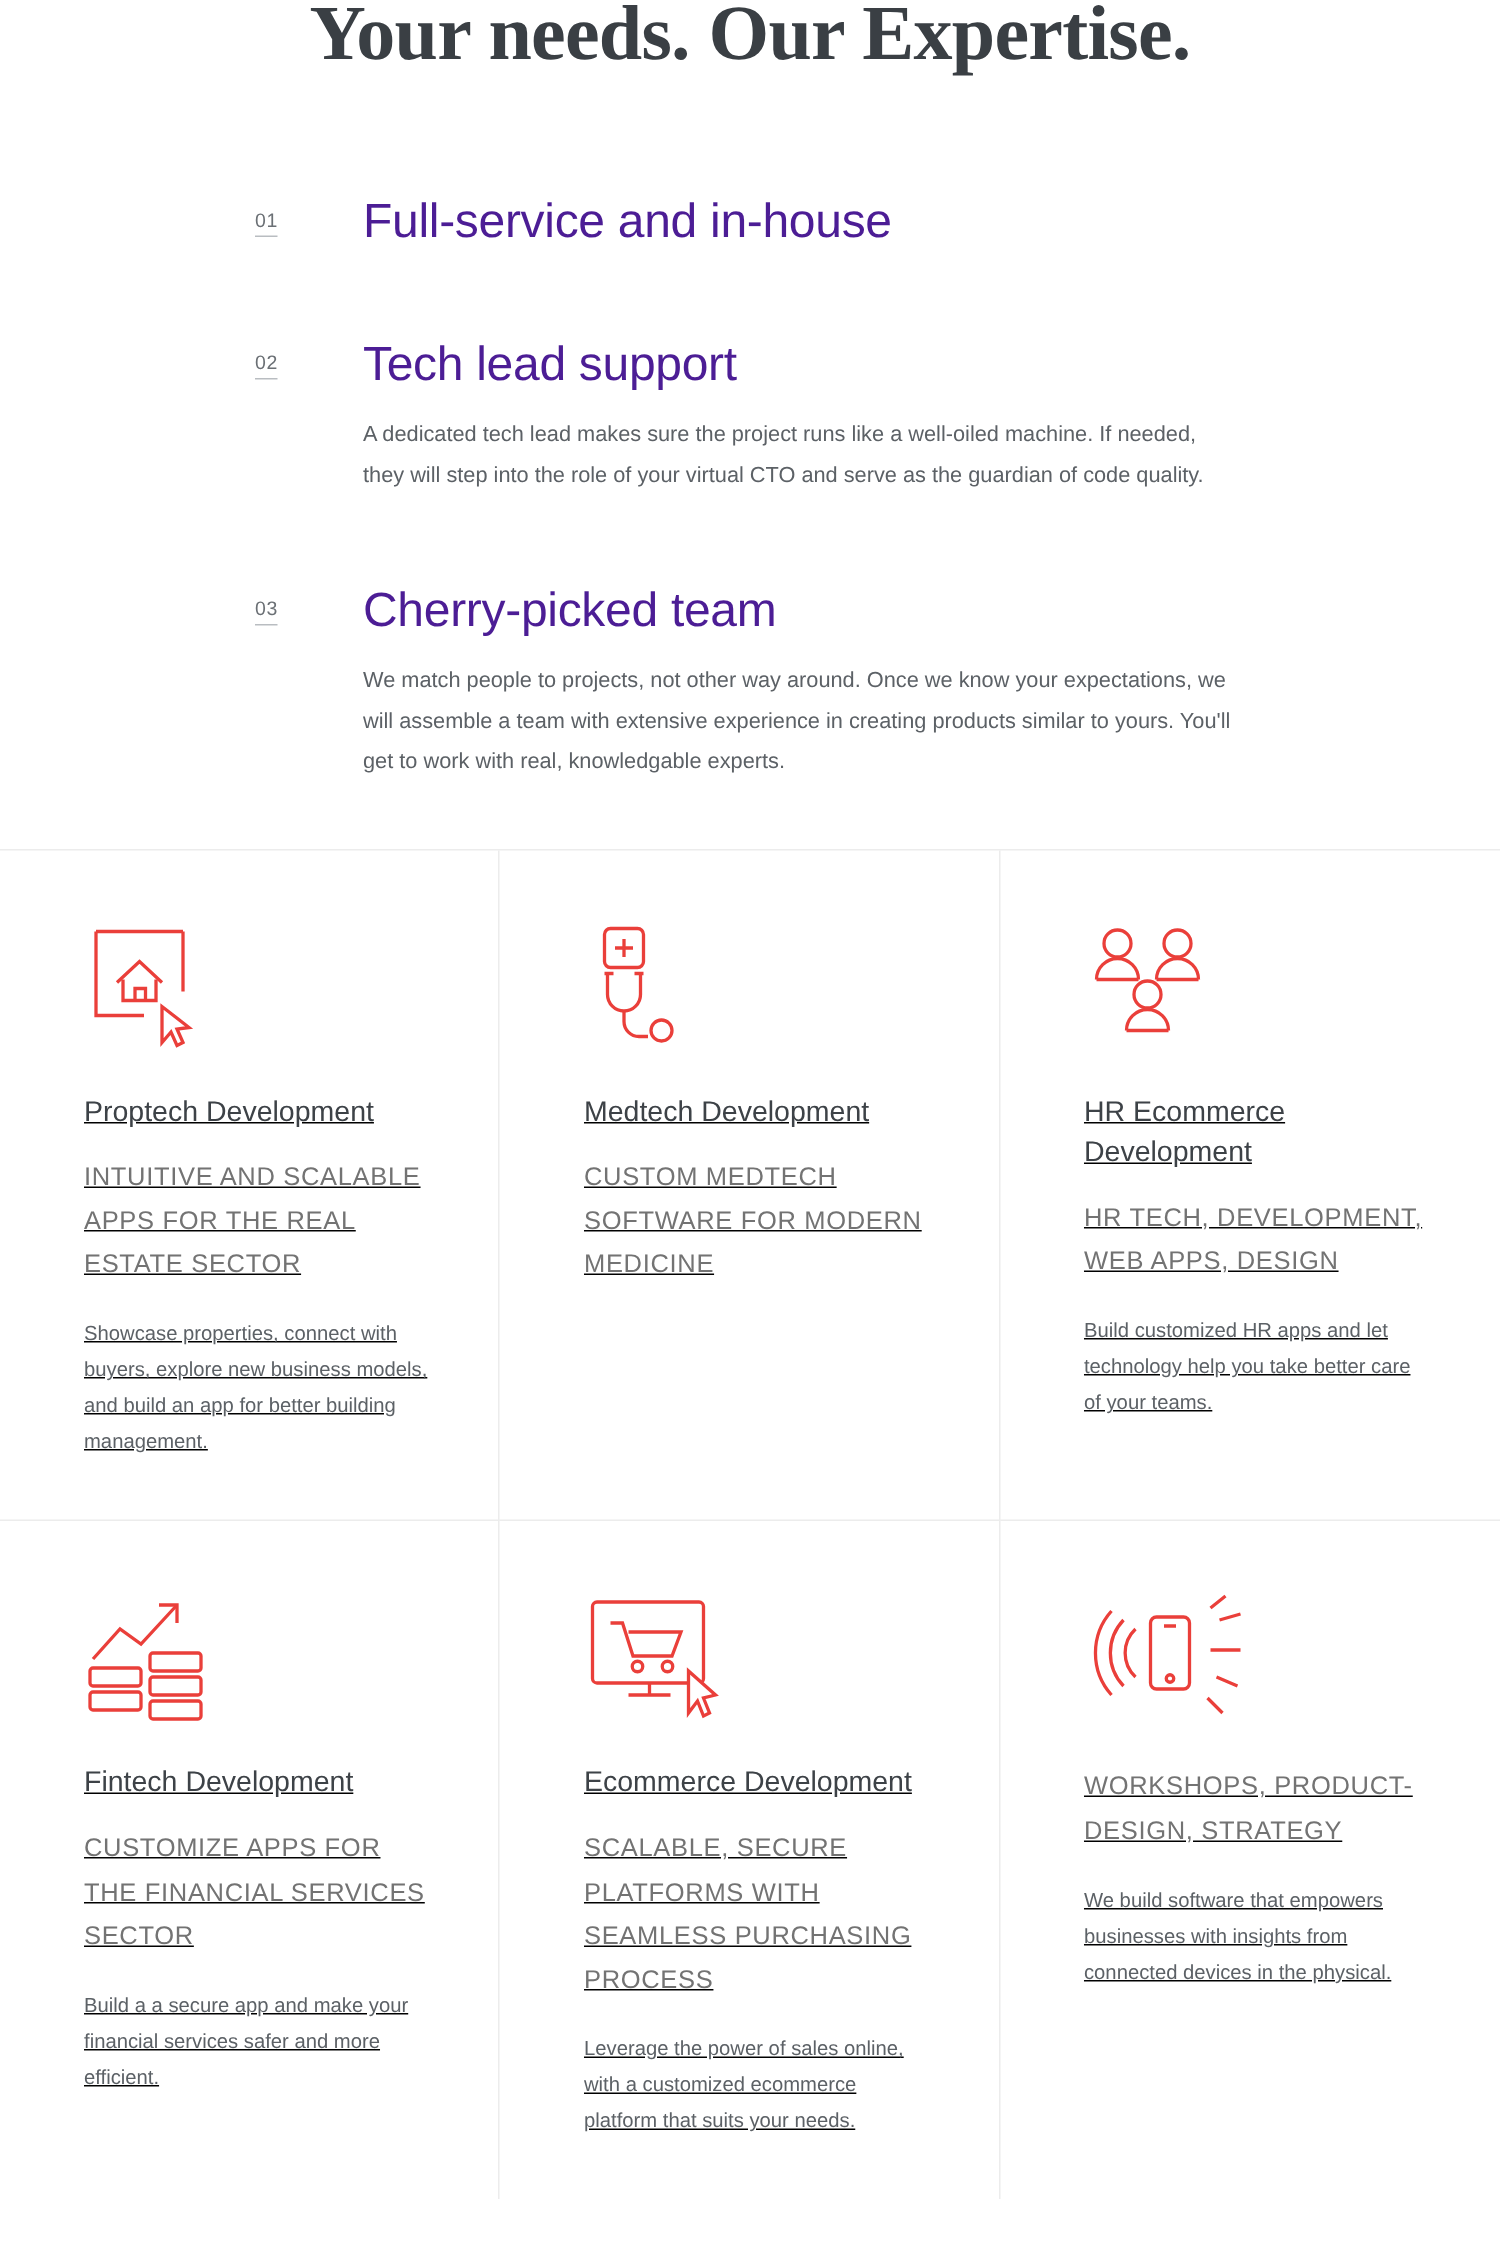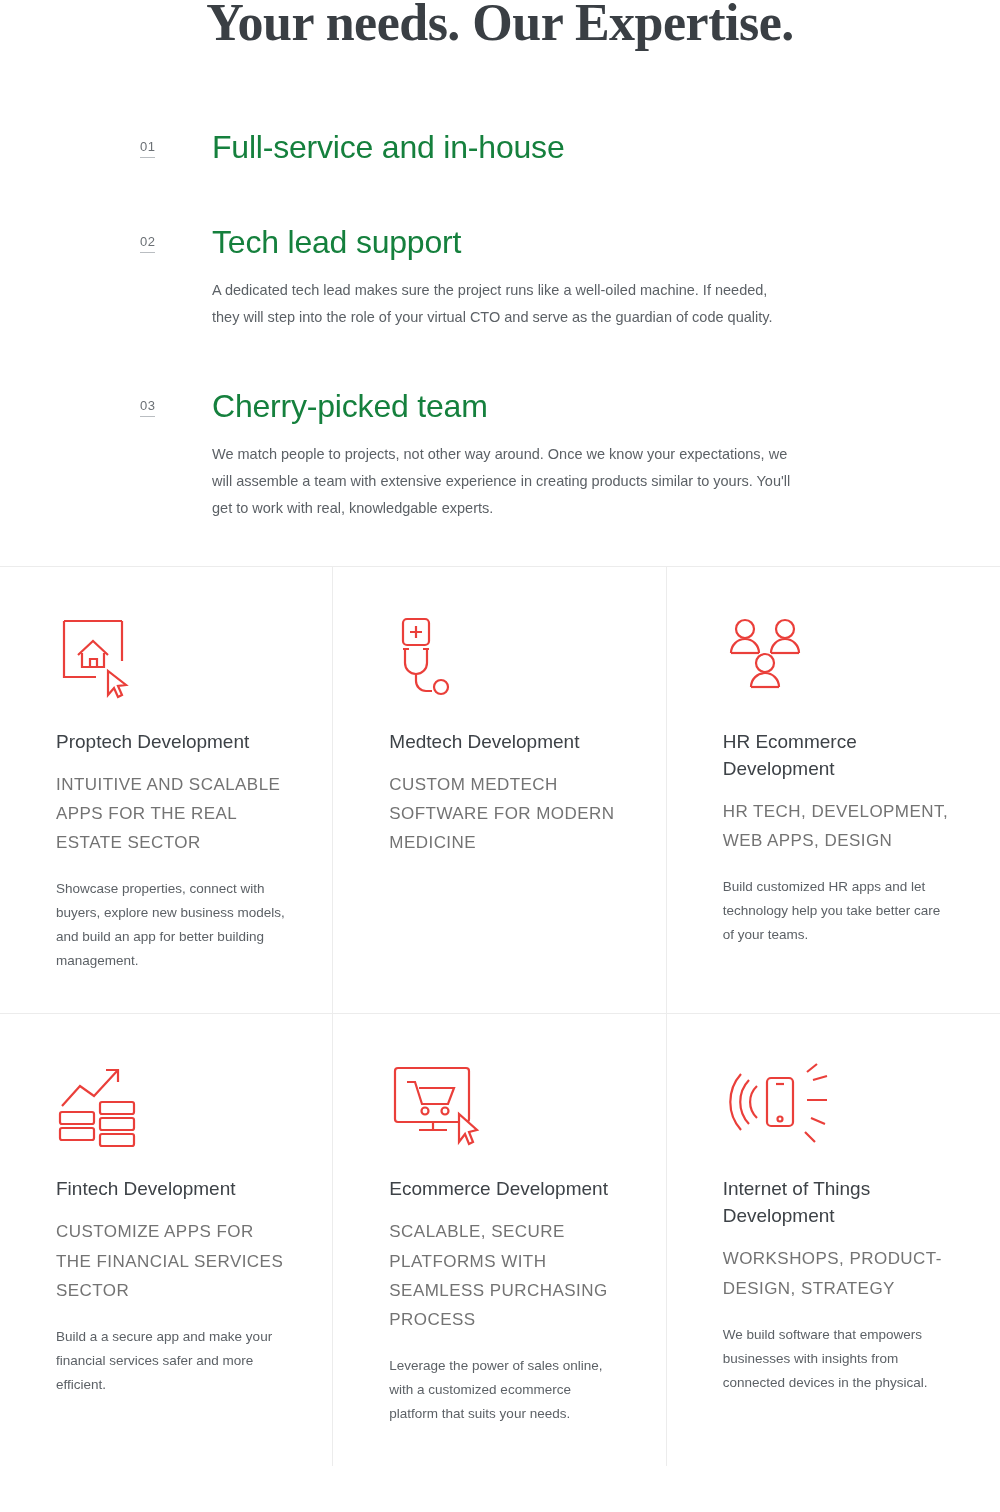--- a/index.html
+++ b/index.html
@@ -29,40 +29,41 @@
     margin: -6px 0 0 0;
     padding: 0 40px;
     line-height: 1.1;
   }
 
   
   .features {
     margin-top: 78px;
     padding-left: 140px;
     padding-right: 92px;
+    margin-left: 30px;
   }
   .feature {
     position: relative;
     margin-bottom: 58px;
   }
   .feature:last-child { margin-bottom: 0; }
   .feature-num {
     position: absolute;
     left: 0;
     top: 10px;
     font-size: 13px;
     color: #6b7075;
     letter-spacing: 0.5px;
     border-bottom: 1px solid #b9bdc1;
     padding-bottom: 3px;
   }
   .feature-title {
     font-size: 32px;
     font-weight: 400;
-    color: #15803d;
+    color: #4c1d95;
     margin: 0 0 16px 72px;
     letter-spacing: -0.2px;
     line-height: 1.15;
   }
   .feature-body {
     margin: 0 0 0 72px;
     font-size: 14.5px;
     line-height: 1.85;
     color: #5c6166;
     max-width: 580px;
@@ -75,20 +76,21 @@
     display: grid;
     grid-template-columns: repeat(3, 1fr);
     column-gap: 0;
   }
   .cell {
     padding: 42px 46px 40px 56px;
     border-right: 1px solid #ececec;
     border-bottom: 1px solid #ececec;
     min-height: 430px;
     position: relative;
+    text-decoration: underline;
   }
   .cell:nth-child(3n) { border-right: none; }
   .cell:nth-child(n+4) { border-bottom: none; }
 
   .cell-icon {
     height: 92px;
     margin-bottom: 28px;
     display: flex;
     align-items: flex-end;
   }
@@ -232,18 +234,17 @@
       <svg width="120" height="86" viewBox="0 0 120 86" fill="none" stroke="#ea3f3a" stroke-width="2.2">
         <rect x="44" y="16" width="26" height="48" rx="4"></rect>
         <path d="M53 22 h8"></path>
         <circle cx="57" cy="57" r="2.5"></circle>
         <path d="M34 24 a22 22 0 0 0 0 32"></path>
         <path d="M26 18 a32 32 0 0 0 0 44"></path>
         <path d="M18 12 a42 42 0 0 0 0 56"></path>
         <path d="M84 10 L94 2 M90 18 L104 14 M84 38 H104 M88 56 L102 62 M82 70 L92 80"></path>
       </svg>
     </div>
-    <h3 class="cell-title">Internet of Things Development</h3>
     <p class="cell-tags">WORKSHOPS, PRODUCT-DESIGN, STRATEGY</p>
     <p class="cell-desc">We build software that empowers businesses with insights from connected devices in the physical.</p>
   </div>
 
 </section>
 
 </body></html>

